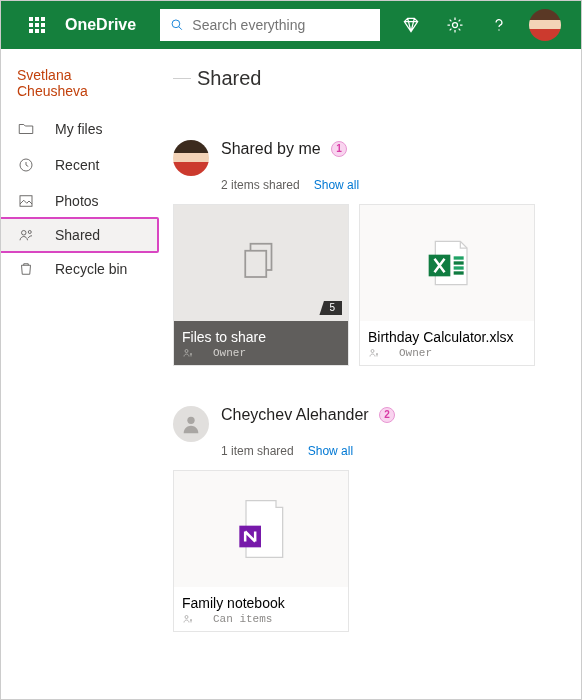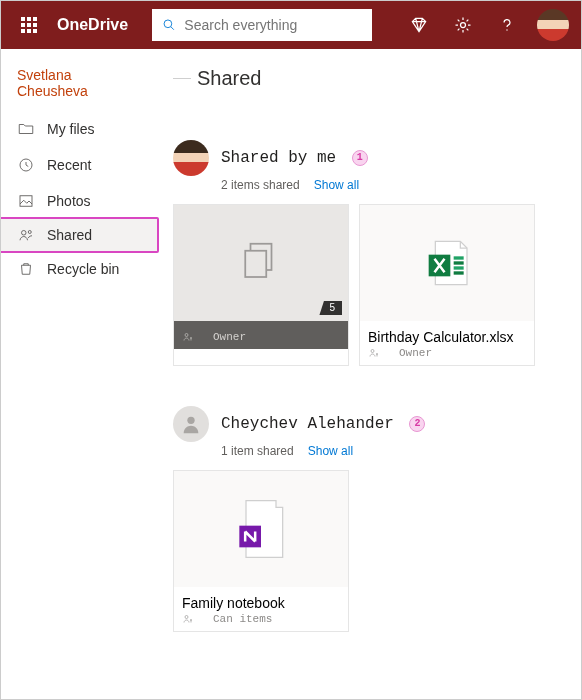--- a/index.html
+++ b/index.html
@@ -5,26 +5,26 @@
   * { box-sizing: border-box; margin: 0; padding: 0; }
   body {
     font-family: "Segoe UI", -apple-system, sans-serif;
     width: 582px; height: 700px;
     overflow: hidden;
     background: #fff;
     border: 1px solid #ccc;
   }
   
   .header {
-    background: #7f1d1d;
+    background: #15803d;
     height: 48px;
     display: flex;
     align-items: center;
     color: #fff;
-    padding: 0 4px;
+    padding: 0 12px;
   }
   .waffle {
     width: 48px; height: 48px;
     display:flex; align-items:center; justify-content:center;
     cursor:pointer;
   }
   .waffle-grid {
     width: 16px; height: 16px;
     display: grid;
     grid-template-columns: repeat(3, 4px);
@@ -75,21 +75,21 @@
   .user-label {
     font-size: 14px; color:#c2410c;
     padding: 8px 16px 12px 16px;
   }
   .nav-item {
     display:flex; align-items:center;
     height: 36px;
     padding: 0 16px;
     font-size: 14px; color:#323130;
     cursor:pointer;
-    gap: 12px;
+    gap: 20px;
   }
   .nav-item svg { width:18px; height:18px; stroke:#605e5c; fill:none; stroke-width:1.2; }
   .nav-item.active {
     background: #f3f2f1;
     border: 2px solid #d946c2;
     border-radius: 2px;
     margin: -2px 2px -2px -2px;
   }
   
   .content {
@@ -102,23 +102,22 @@
     margin-bottom: 50px;
   }
   .dashline {
     width: 18px; border-top: 1px solid #cfcfcf;
     margin-right: 6px;
   }
   .page-title {
     font-size: 20px; font-weight:400; color:#323130;
   }
   .section-head {
-    display:flex; align-items:center;
+    display:flex; align-items:flex-start;
     margin-bottom: 2px;
-    font-family: Liberation Mono, monospace;
   }
   .sec-avatar {
     width:36px; height:36px; border-radius:50%;
     background: linear-gradient(180deg, #3c2b1e 0%, #3c2b1e 35%, #f3d3b7 35%, #f3d3b7 62%, #cc3a2e 62%);
     margin-right: 12px;
   }
   .sec-avatar.gray {
     background: #e1dfdd;
     display:flex; align-items:center; justify-content:center;
   }
@@ -289,20 +288,21 @@
     <div class="tile-row">
       <div class="tile dark">
         <div class="tile-thumb">
           <svg class="ic-files" viewBox="0 0 64 64">
             <rect x="20" y="10" width="24" height="30" fill="none" stroke="#9c9a98" stroke-width="2"></rect>
             <rect x="14" y="18" width="24" height="30" fill="#e9e7e5" stroke="#9c9a98" stroke-width="2"></rect>
           </svg>
           <div class="count-badge">5</div>
         </div>
         <div class="tile-info">
+          <div class="tile-name">Files to share</div>
           <div class="perm">
             <svg viewBox="0 0 24 24">
                 <circle cx="9" cy="8" r="3"></circle>
                 <path d="M4 19c0-3 3-5 5-5s5 2 5 5"></path>
                 <circle cx="18" cy="14" r="1.2"></circle>
                 <path d="M18 15v4"></path>
               </svg>
             <span>Owner</span>
           </div>
         </div>

